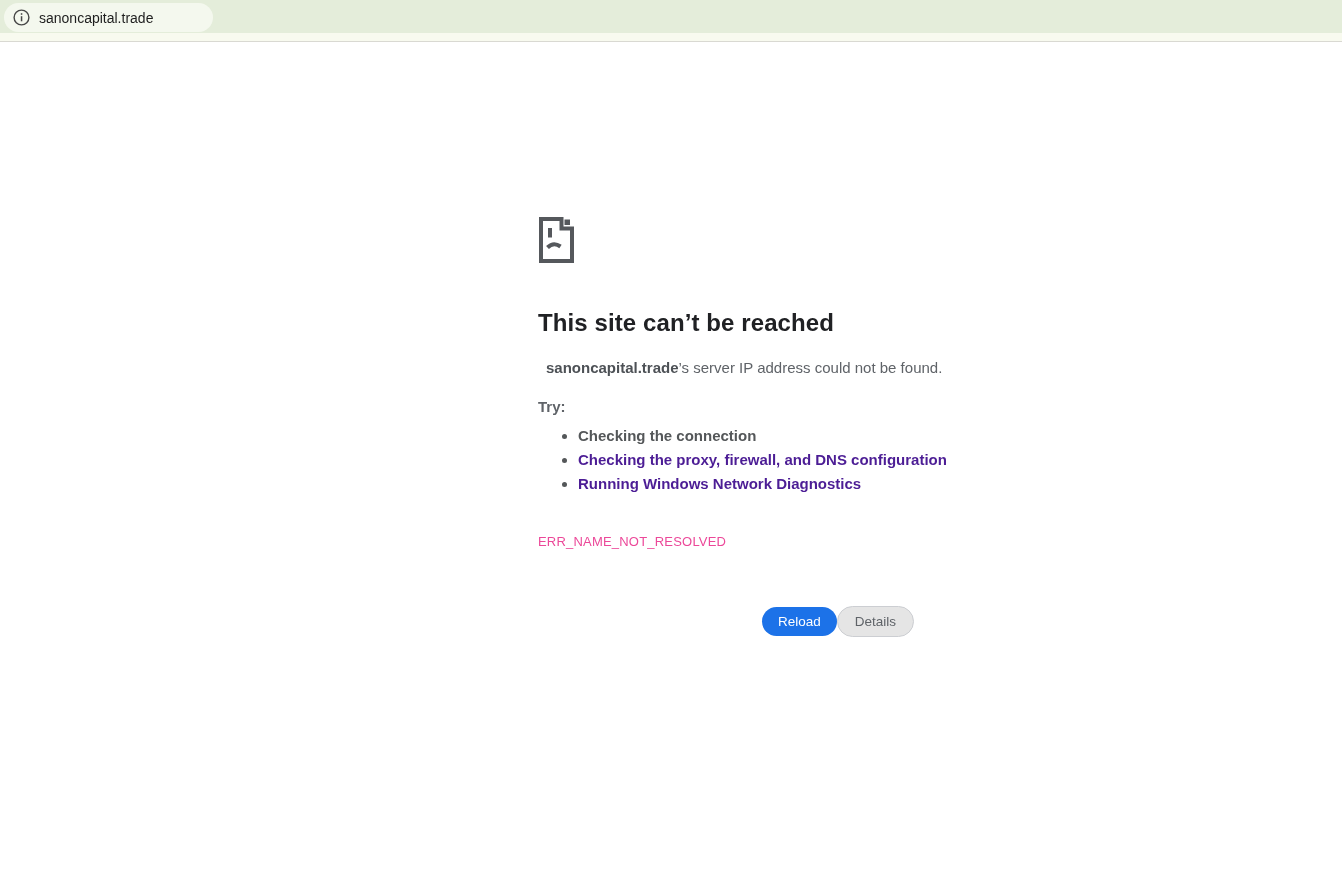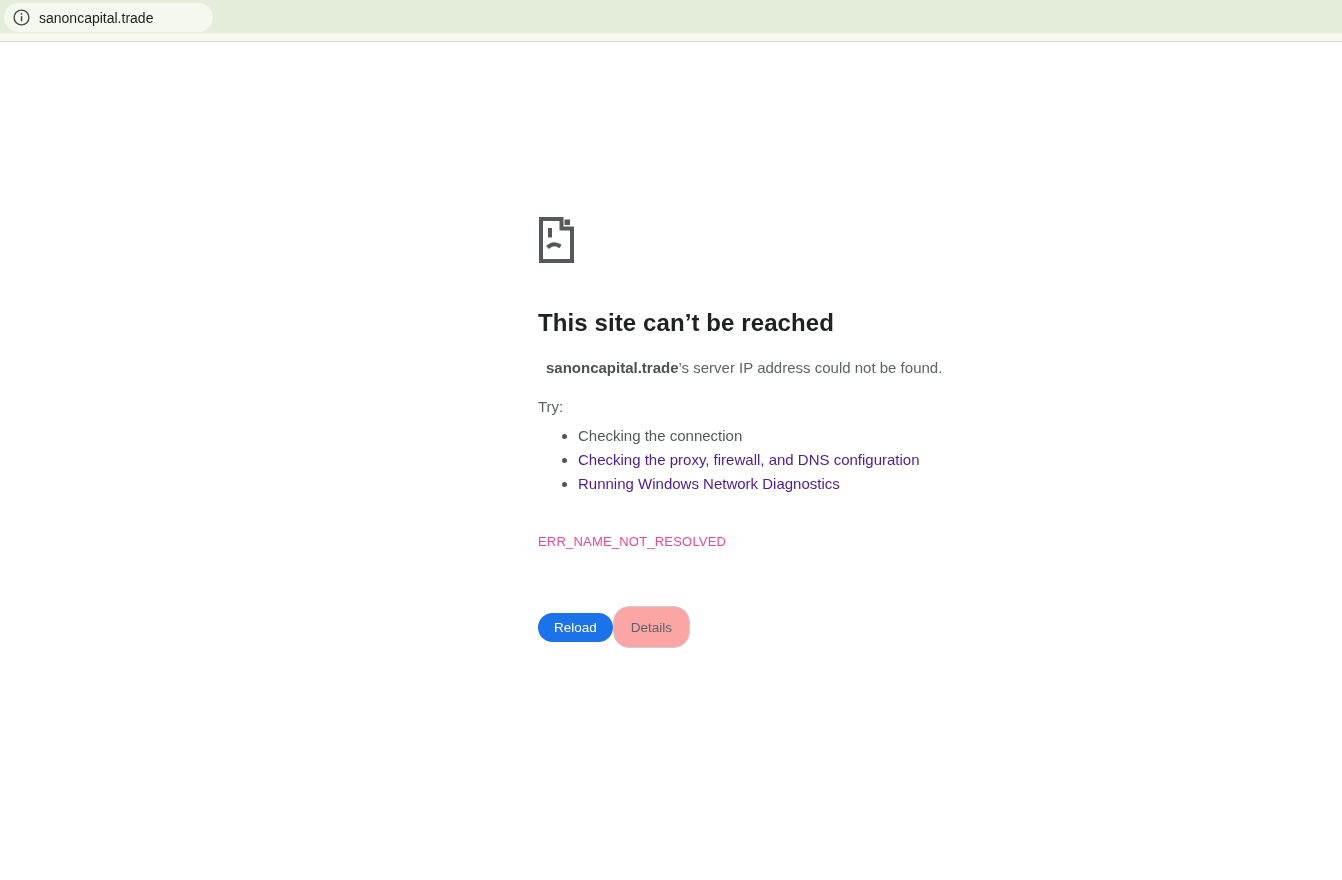--- a/index.html
+++ b/index.html
@@ -73,20 +73,21 @@
     font-size: 15px;
     color: #5f6368;
     line-height: 20px;
   }
   .error-message .domain { font-weight: bold; color: #4d5156; }
 
   .try-block {
     margin-top: 20px;
     font-size: 15px;
     color: #5f6368;
+    font-weight: bold;
   }
   .try-label { display: block; }
   .suggestion-list {
     margin: 9px 0 0 0;
     padding: 0 0 0 40px;
     list-style: disc;
   }
   .suggestion-list li {
     line-height: 24px;
     color: #545759;
@@ -101,40 +102,40 @@
     margin-top: 38px;
     font-size: 13px;
     color: #ec4899;
     letter-spacing: 0.2px;
   }
 
   .buttons-row {
     margin-top: 57px;
     width: 600px;
     display: flex;
-    justify-content: flex-start;
+    justify-content: center;
     align-items: center;
   }
   .reload-button {
     height: 29px;
     padding: 0 16px;
     border: none;
     border-radius: 15px;
     background: #1c72e8;
     color: #ffffff;
     font-size: 13.5px;
     font-family: "Liberation Sans", sans-serif;
     cursor: pointer;
   }
   .details-button {
-    height: 42px;
+    height: 31px;
     padding: 0 17px;
     border: 1px solid #ccced2;
     border-radius: 16px;
-    background: #fca5a5;
+    background: #e5e5e5;
     color: #5f6368;
     font-size: 13.5px;
     font-family: "Liberation Sans", sans-serif;
     cursor: pointer;
   }
 </style>
 </head>
 <body>
 
 <div class="topbar"></div>

